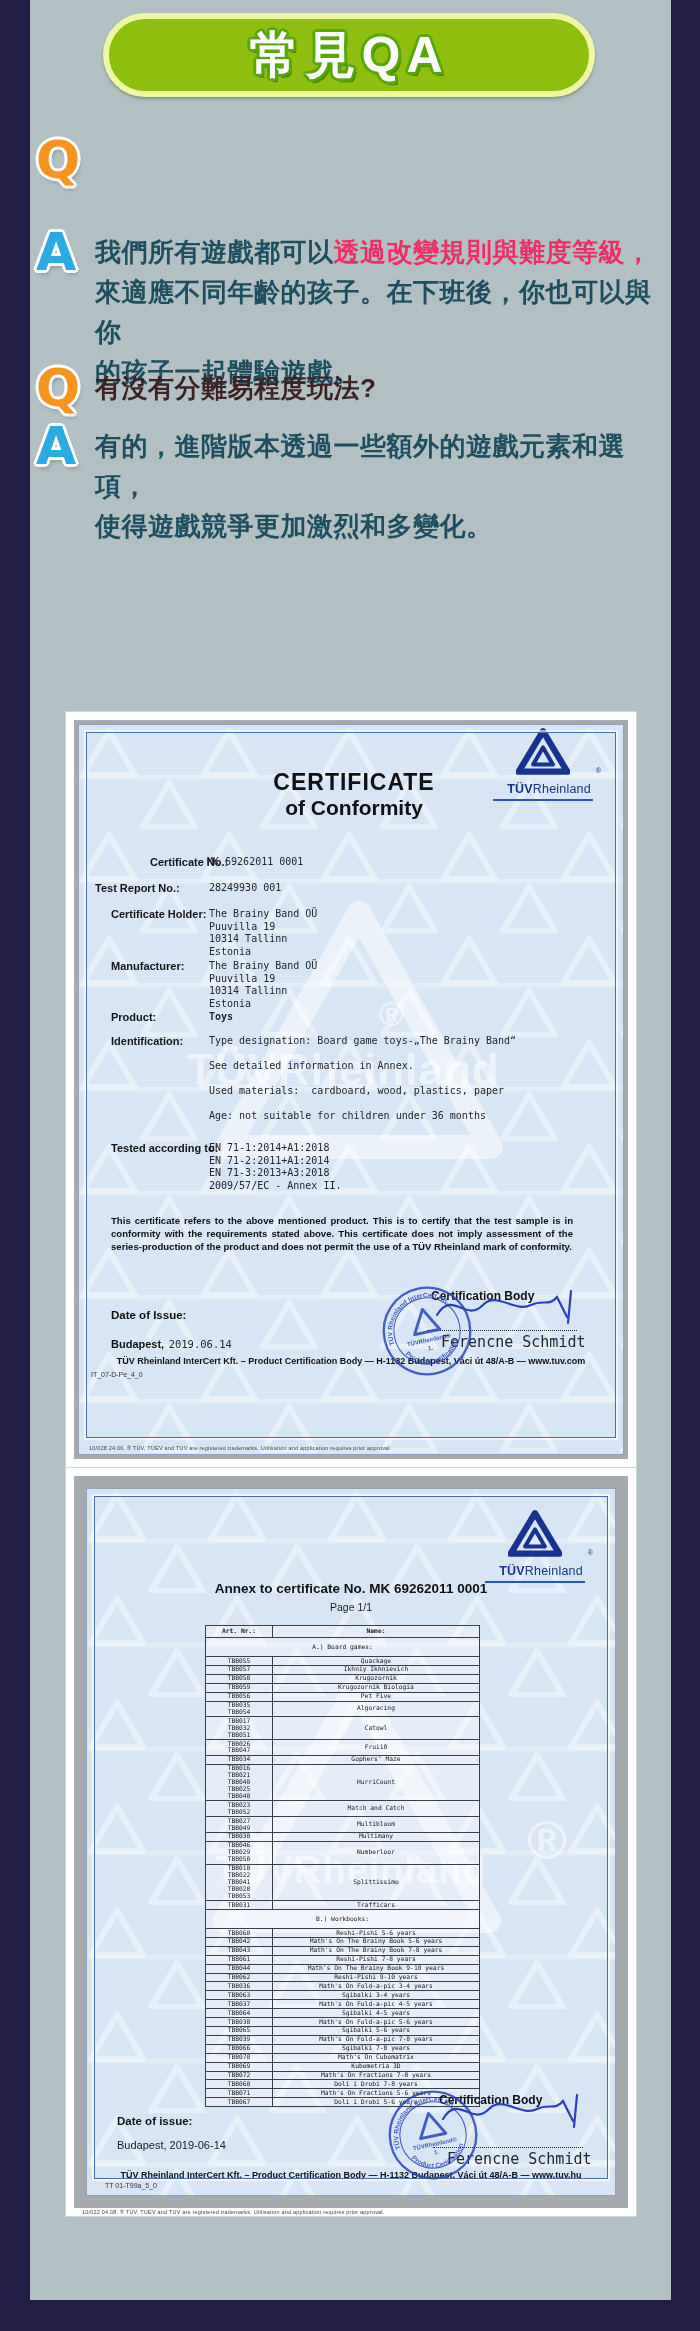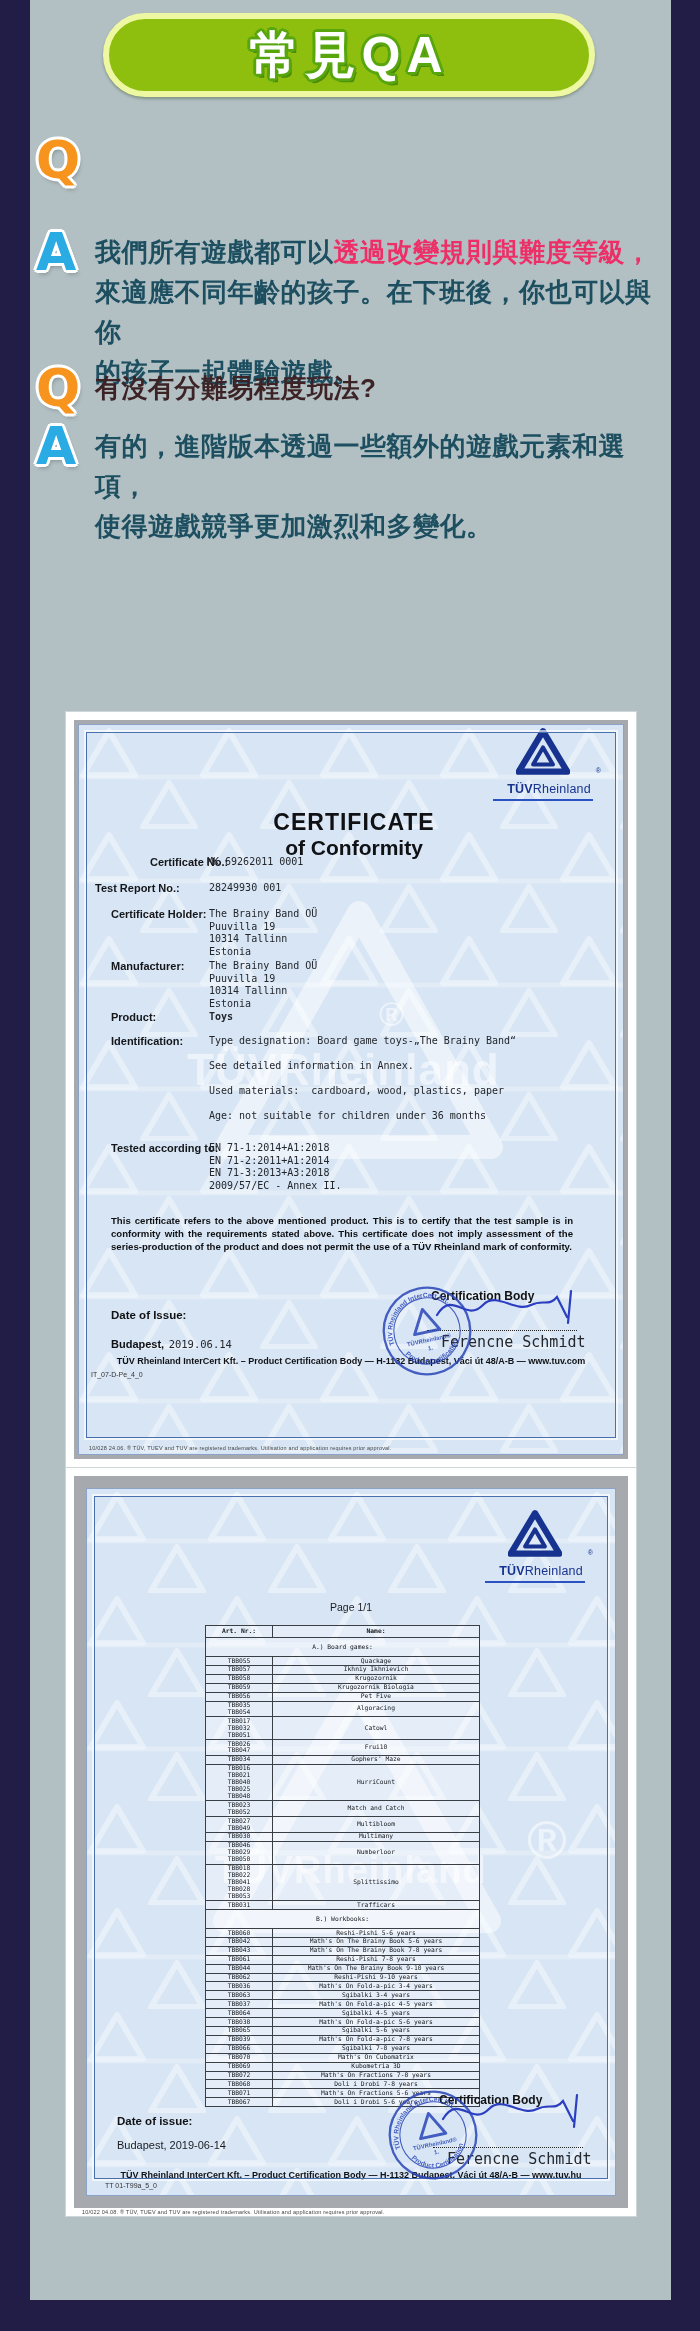--- a/index.html
+++ b/index.html
@@ -46,21 +46,21 @@
   
   .tuv-logo{position:absolute;z-index:4;width:120px;text-align:center;}
   .tuv-text{display:inline-block;border-bottom:2px solid #2a52c0;padding:1px 2px 3px 14px;
     font-size:12.5px;color:#17338f;letter-spacing:.2px;}
   .tuv-text b{font-weight:900;margin-top:32px;}
   .tuv-reg{position:absolute;right:2px;top:40px;font-size:7px;color:#17338f;}
 
   
   .z{position:absolute;z-index:3;}
   .c-title{left:150px;top:44px;width:250px;text-align:center;font-weight:900;color:#101114;}
-  .c-title .t1{font-size:23px;letter-spacing:1px;margin-top:40px;} .c-title .t2{font-size:21px;}
+  .c-title .t1{font-size:23px;letter-spacing:1px;} .c-title .t2{font-size:21px;}
   .f-label{font-weight:bold;font-size:11px;line-height:13px;color:#14161a;}
   .f-val{font-family:"DejaVu Sans Mono", monospace;font-size:10px;line-height:12.5px;color:#23262c;white-space:pre-wrap;}
   .statement{left:32px;width:462px;font-weight:bold;font-size:9.6px;line-height:13.2px;
     text-align:justify;color:#101114;}
   .cert-body{font-weight:bold;font-size:12px;color:#101114;}
   .date-label{font-weight:bold;font-size:11.5px;color:#101114;}
   .place{font-weight:bold;font-size:11px;color:#101114;}
   .mono{font-family:"DejaVu Sans Mono", monospace;font-weight:normal;font-size:10.5px;color:#23262c;}
   .footer-line{left:0;width:100%;text-align:center;font-weight:bold;font-size:9px;color:#101114;}
   .doc-code{font-size:7px;color:#333;}
@@ -249,20 +249,21 @@
 
         <div class="tuv-logo" style="right:20px;top:20px;">
           <svg width="54" height="48" viewBox="0 0 60 52">
             <path d="M30 4 L57 49 L3 49 Z" fill="none" stroke="#17338f" stroke-width="7" stroke-linejoin="round"></path>
             <path d="M30 22 L41 41 L19 41 Z" fill="none" stroke="#17338f" stroke-width="4.5" stroke-linejoin="round"></path>
           </svg>
           <span class="tuv-reg">®</span>
           <div class="tuv-text"><b>TÜV</b><span>Rheinland</span></div>
         </div>
 
+        <div class="z annex-title" style="top:92px;">Annex to certificate No. MK 69262011 0001</div>
         <div class="z annex-page" style="top:112px;">Page 1/1</div>
 
         <table class="annex z" style="left:118px;top:136px;">
           <thead>
             <tr>
               <th style="width:62px;">Art. Nr.:</th>
               <th style="width:202px;">Name:</th>
             </tr>
           </thead>
           <tbody>

